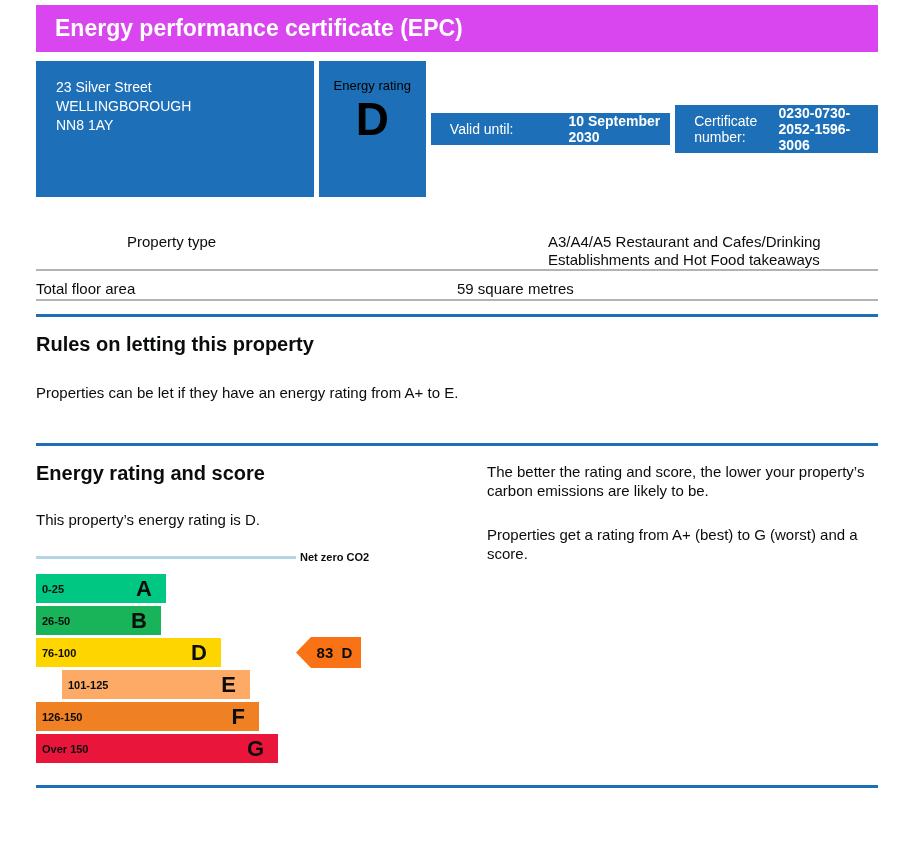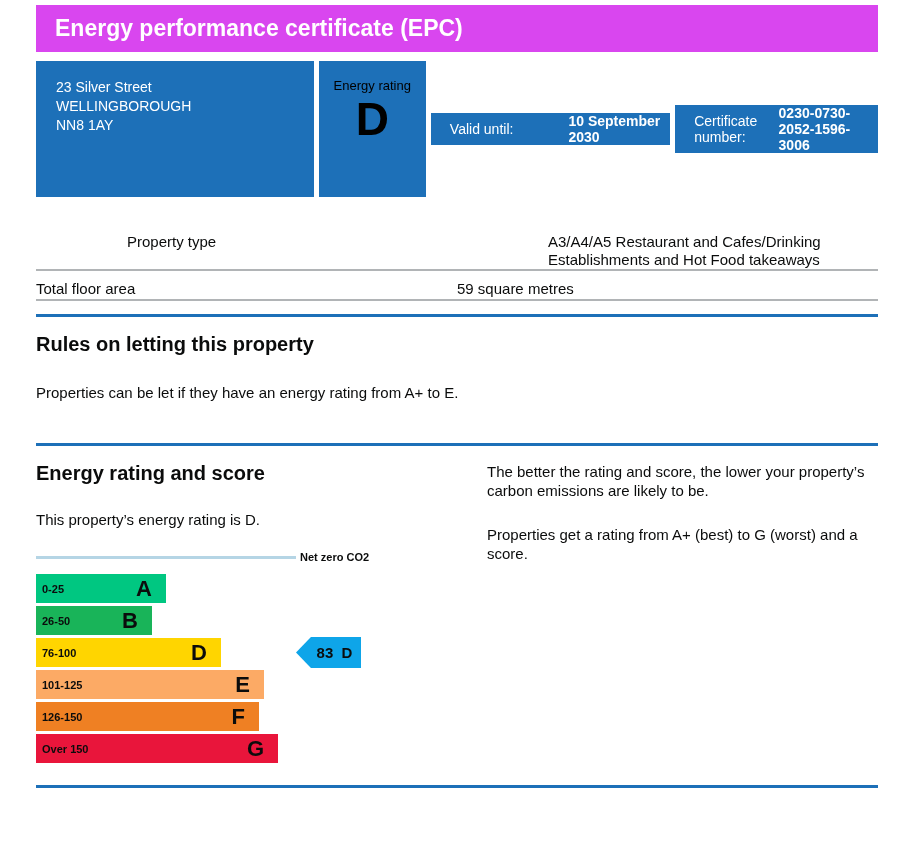--- a/index.html
+++ b/index.html
@@ -64,24 +64,24 @@
   .netzero-row { display: flex; align-items: center; margin-bottom: 14px; height: 6px; }
   .netzero-line { width: 260px; height: 3px; background: #b5d5e5; }
   .netzero-label { font-size: 11px; font-weight: bold; margin-left: 4px; white-space: nowrap; }
   .band-row { position: relative; height: 29px; margin-bottom: 3px; }
   .band {
     height: 29px; display: flex; align-items: center; justify-content: space-between;
     padding: 0 14px 0 6px;
   }
   .band-letter { font-size: 22px; font-weight: bold; }
   .band-a { width: 130px; }
-  .band-b { width: 116px; }
+  .band-b { width: 125px; }
   .band-c { width: 167px; }
   .band-d { width: 185px; }
-  .band-e { width: 228px; }
+  .band-e { width: 188px; margin-left: 26px; }
   .band-f { width: 223px; }
   .band-g { width: 242px; }
   .current-arrow {
     position: absolute; left: 260px; top: -1px;
     width: 65px; height: 31px;
     clip-path: polygon(0 50%, 23% 0, 100% 0, 100% 100%, 23% 100%);
     display: flex; align-items: center; justify-content: center;
     padding-left: 12px; font-size: 15px; font-weight: bold; color: #0b0c0c;
     white-space: pre;
   }
@@ -162,21 +162,21 @@
             <span class="band-letter">B</span>
           </div>
         </div>
 
 
         <div class="band-row">
           <div class="band band-d" style="background-color: rgb(255, 213, 0);">
             <span class="band-range">76-100</span>
             <span class="band-letter">D</span>
           </div>
-          <div class="current-arrow" style="background-color: #0ea5e9;">83  D</div>
+          <div class="current-arrow" style="background-color: #f97316;">83  D</div>
         </div>
 
         <div class="band-row">
           <div class="band band-e" style="background-color: rgb(252, 170, 101);">
             <span class="band-range">101-125</span>
             <span class="band-letter">E</span>
           </div>
         </div>
 
         <div class="band-row">

